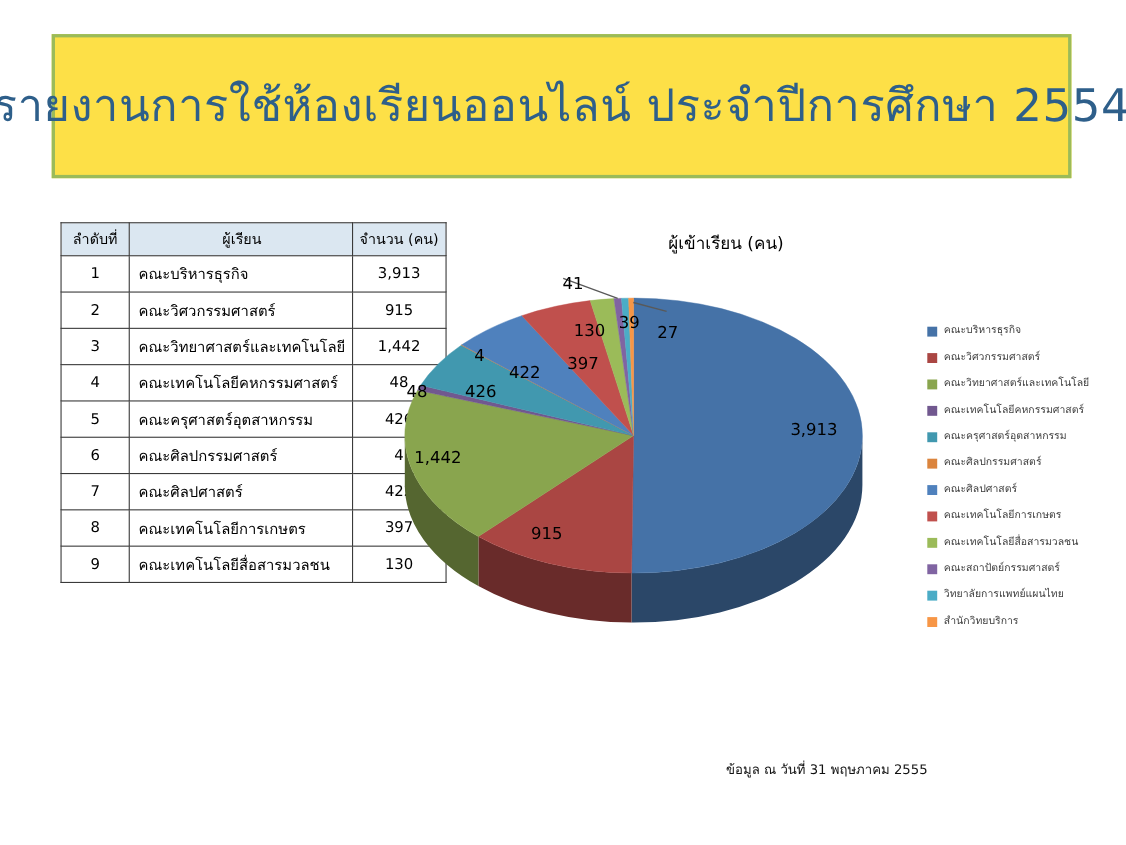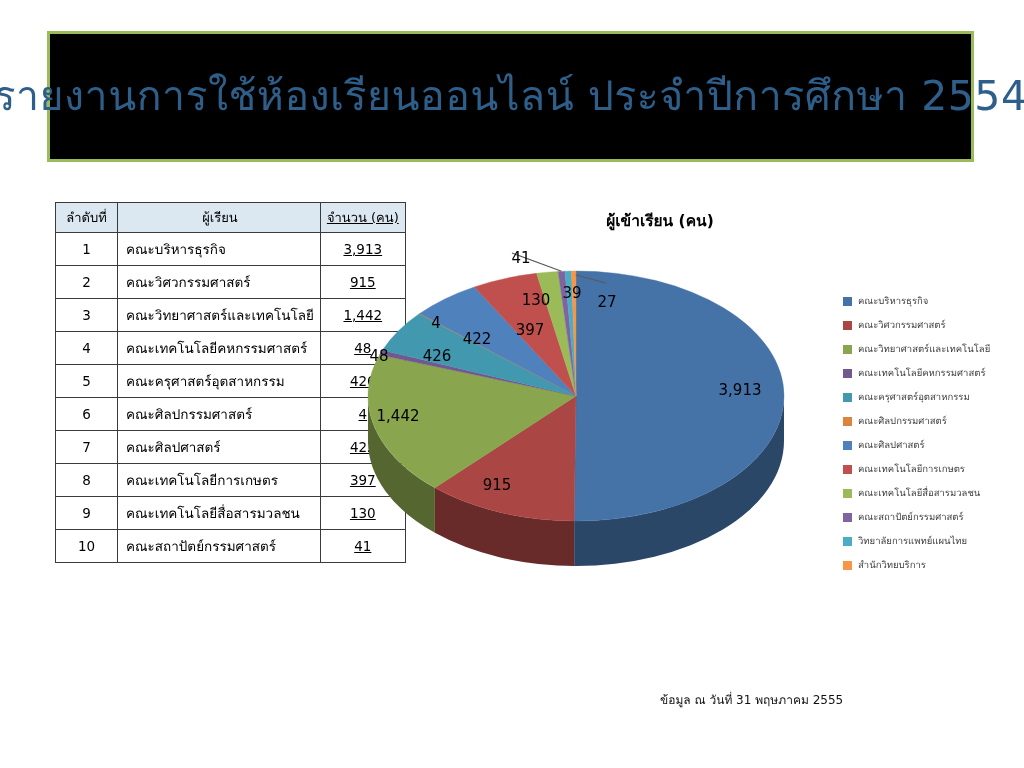--- a/index.html
+++ b/index.html
@@ -18,21 +18,21 @@
   }
 
   
   #title-banner {
     position: absolute;
     left: 47px;
     top: 31px;
     width: 927px;
     height: 131px;
     box-sizing: border-box;
-    background: #000000;
+    background: #fde047;
     border: 3px solid #9bbb59;
     display: flex;
     align-items: center;
     justify-content: center;
   }
   #title-text {
     font-size: 41px;
     color: #2e5f8a;
     letter-spacing: 0.5px;
     white-space: nowrap;
@@ -64,38 +64,38 @@
     overflow: hidden;
   }
   table#data-table thead th {
     background: #dbe7f1;
     text-align: center;
     height: 30px;
     font-size: 13px;
   }
   .col-no    { width: 62px;  text-align: center; }
   .col-name  { width: 175px; text-align: left; padding-left: 8px !important; }
-  .col-count { width: 72px;  text-align: center; text-decoration: underline; }
+  .col-count { width: 72px;  text-align: center; }
 
   
   #chart-area {
     position: absolute;
     left: 360px;
     top: 198px;
     width: 660px;
     height: 420px;
   }
   #chart-title {
     position: absolute;
     left: 150px;
     top: 10px;
     width: 300px;
     text-align: center;
     font-size: 15.5px;
-    font-weight: bold;
+    font-weight: normal;
     color: #000;
   }
   #pie-svg {
     position: absolute;
     left: 0;
     top: 28px;
   }
 
   
   .pie-label {
@@ -195,25 +195,20 @@
         </tr>
         <tr>
           <td class="col-no">8</td>
           <td class="col-name">คณะเทคโนโลยีการเกษตร</td>
           <td class="col-count">397</td>
         </tr>
         <tr>
           <td class="col-no">9</td>
           <td class="col-name">คณะเทคโนโลยีสื่อสารมวลชน</td>
           <td class="col-count">130</td>
-        </tr>
-        <tr>
-          <td class="col-no">10</td>
-          <td class="col-name">คณะสถาปัตย์กรรมศาสตร์</td>
-          <td class="col-count">41</td>
         </tr>
       </tbody>
   </table>
 </div>
 
 <div id="chart-area">
   <div id="chart-title">ผู้เข้าเรียน (คน)</div>
   <svg id="pie-svg" width="660" height="380" viewBox="0 0 660 380">
       <g>
         <path d="M 424 170 A 208 125 0 0 1 214.1579010694581 294.9950978368132 L 214.1579010694581 339.9950978368132 A 208 125 0 0 0 424 215 Z" fill="rgb(43,71,104)"></path>

